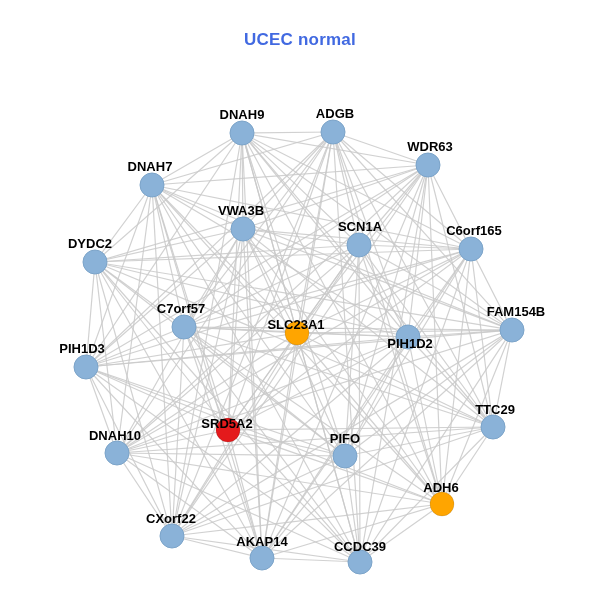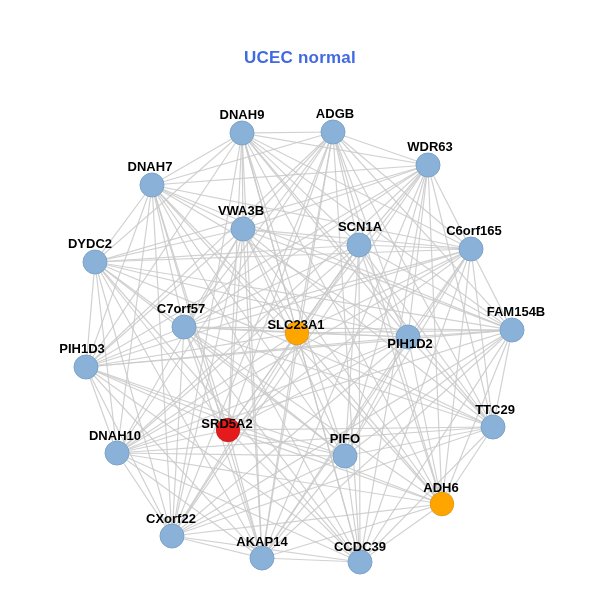--- a/index.html
+++ b/index.html
@@ -17,21 +17,20 @@
   }
   #plot-title {
     position: absolute;
     top: 30px;
     left: 0;
     width: 600px;
     text-align: center;
     font-size: 17px;
     font-weight: bold;
     letter-spacing: 0.2px;
-    margin-top: 18px;
   }
   #network-svg {
     position: absolute;
     top: 0;
     left: 0;
   }
   .edge-line {
     stroke-linecap: round;
   }
   .node-label {

